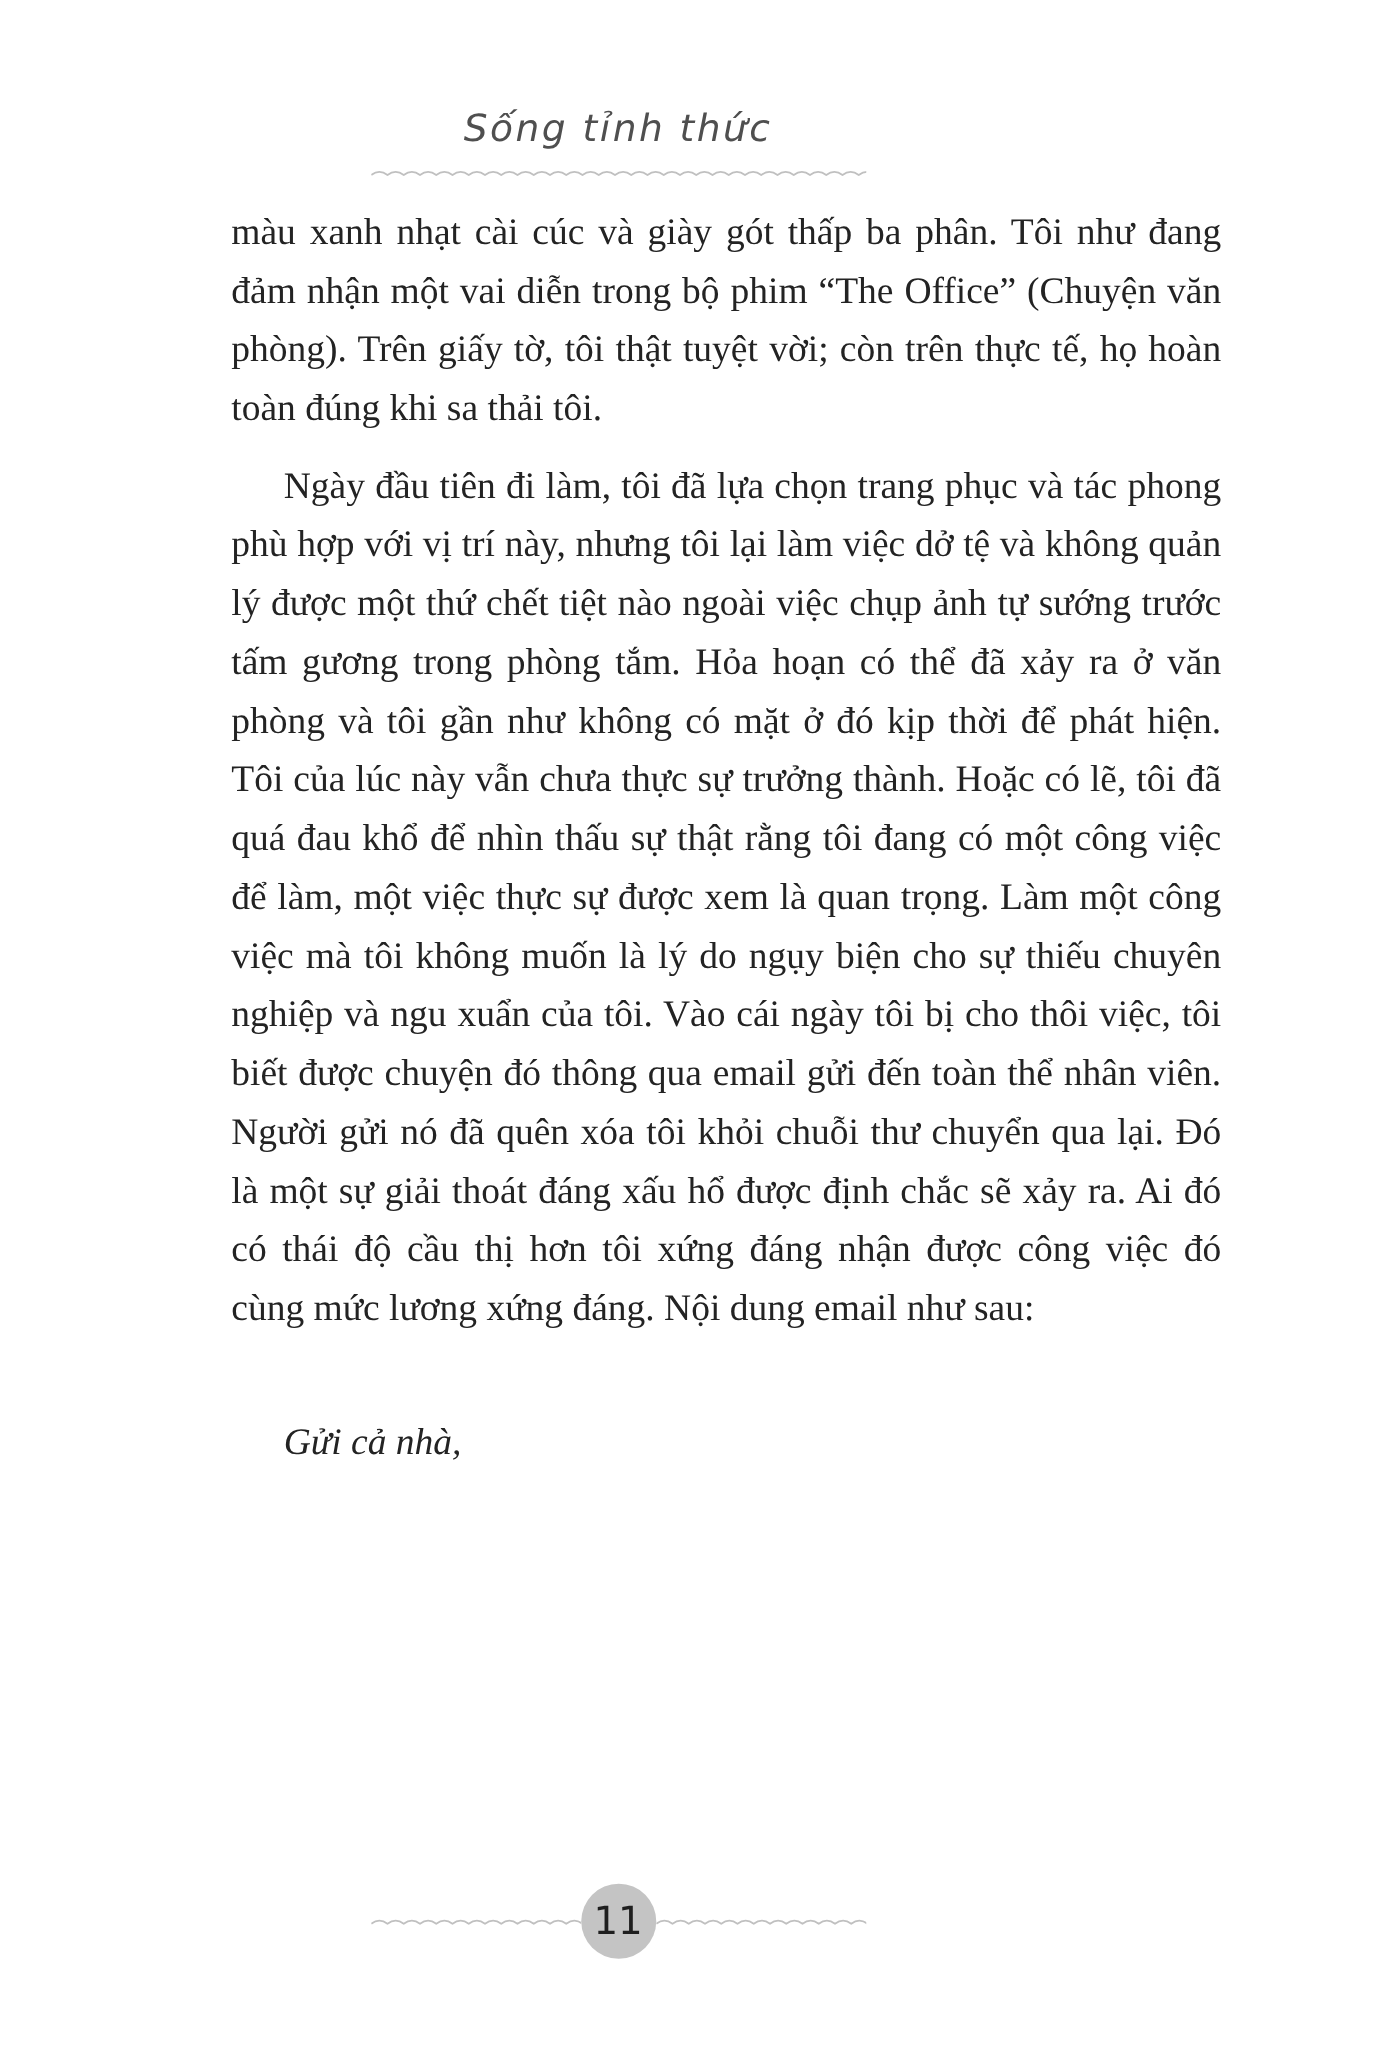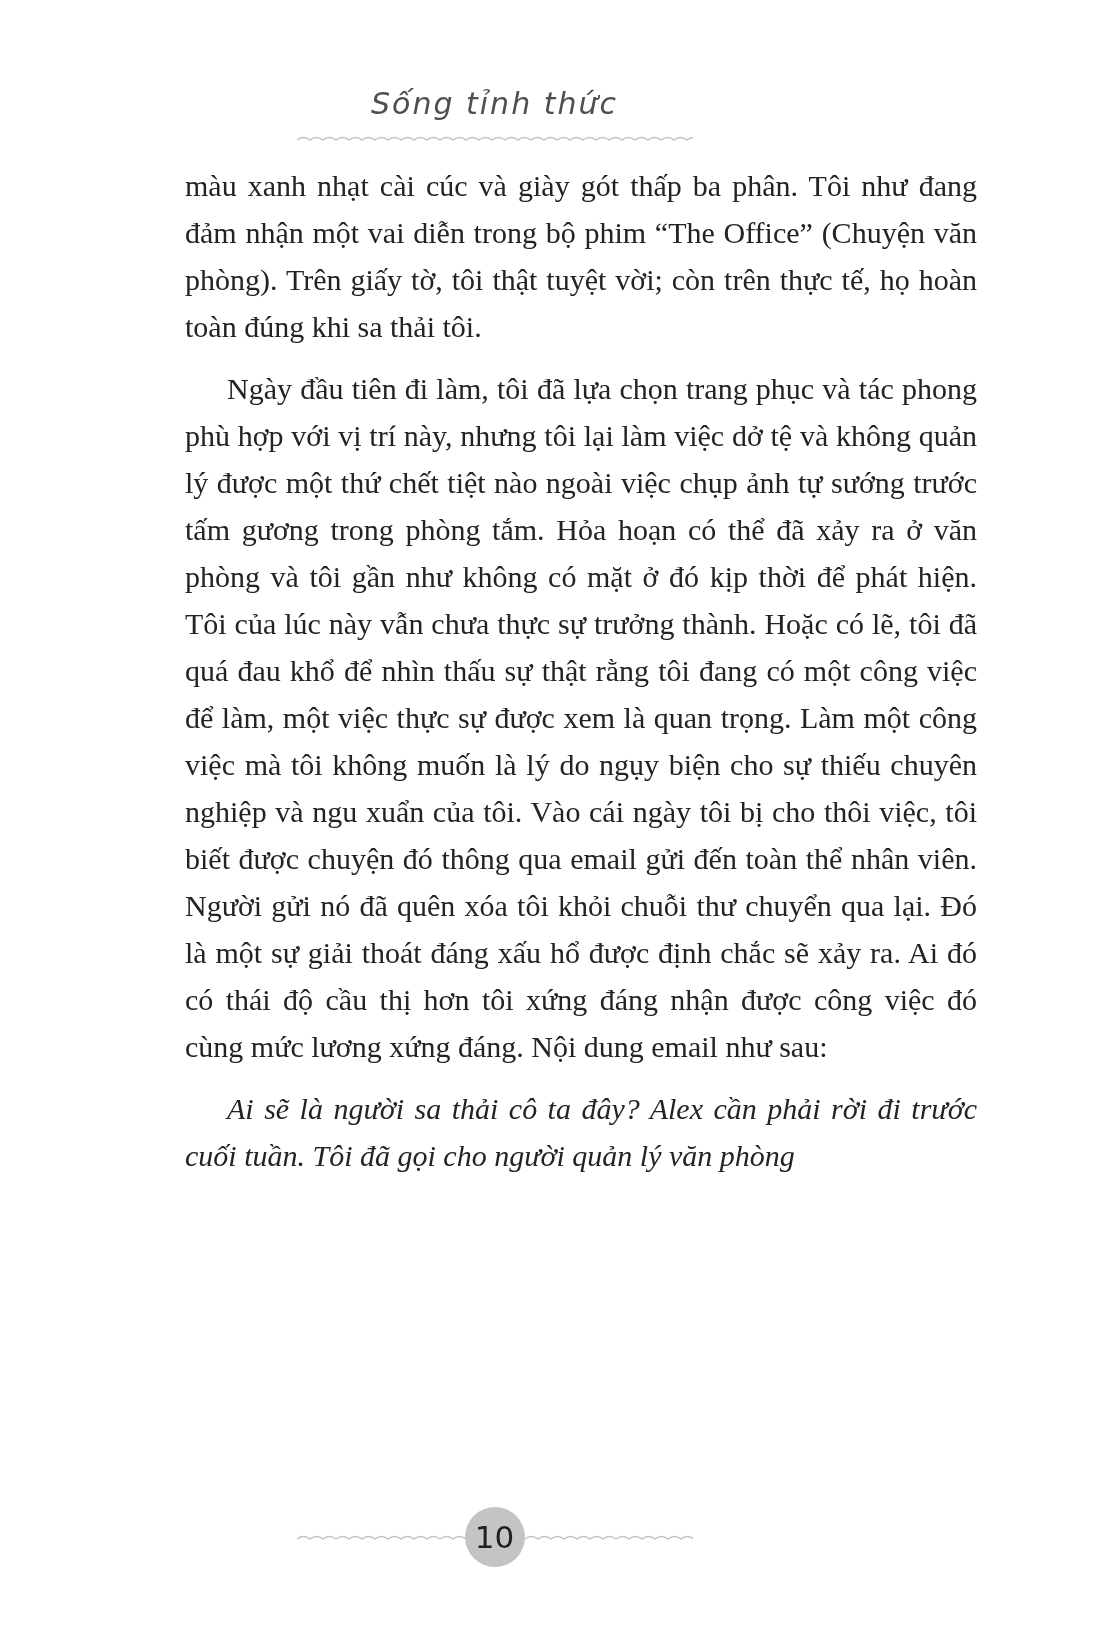--- a/index.html
+++ b/index.html
@@ -86,28 +86,28 @@
 <div class="page">
 
   <div class="header-title">Sống tỉnh thức</div>
   <svg class="wave header-wave" width="396" height="12" viewBox="0 0 396 12">
     <path fill="none" stroke="#c0c0c0" stroke-width="1.4" d="M0,8 q6.5,-5 13,0 q6.5,-5 13,0 q6.5,-5 13,0 q6.5,-5 13,0 q6.5,-5 13,0 q6.5,-5 13,0 q6.5,-5 13,0 q6.5,-5 13,0 q6.5,-5 13,0 q6.5,-5 13,0 q6.5,-5 13,0 q6.5,-5 13,0 q6.5,-5 13,0 q6.5,-5 13,0 q6.5,-5 13,0 q6.5,-5 13,0 q6.5,-5 13,0 q6.5,-5 13,0 q6.5,-5 13,0 q6.5,-5 13,0 q6.5,-5 13,0 q6.5,-5 13,0 q6.5,-5 13,0 q6.5,-5 13,0 q6.5,-5 13,0 q6.5,-5 13,0 q6.5,-5 13,0 q6.5,-5 13,0 q6.5,-5 13,0 q6.5,-5 13,0 q6.5,-5 13,0"></path>
   </svg>
 
   <div class="body-text">
     <p class="para">màu xanh nhạt cài cúc và giày gót thấp ba phân. Tôi như đang đảm nhận một vai diễn trong bộ phim “The Office” (Chuyện văn phòng). Trên giấy tờ, tôi thật tuyệt vời; còn trên thực tế, họ hoàn toàn đúng khi sa thải tôi.</p>
     <p class="para para-indent">Ngày đầu tiên đi làm, tôi đã lựa chọn trang phục và tác phong phù hợp với vị trí này, nhưng tôi lại làm việc dở tệ và không quản lý được một thứ chết tiệt nào ngoài việc chụp ảnh tự sướng trước tấm gương trong phòng tắm. Hỏa hoạn có thể đã xảy ra ở văn phòng và tôi gần như không có mặt ở đó kịp thời để phát hiện. Tôi của lúc này vẫn chưa thực sự trưởng thành. Hoặc có lẽ, tôi đã quá đau khổ để nhìn thấu sự thật rằng tôi đang có một công việc để làm, một việc thực sự được xem là quan trọng. Làm một công việc mà tôi không muốn là lý do ngụy biện cho sự thiếu chuyên nghiệp và ngu xuẩn của tôi. Vào cái ngày tôi bị cho thôi việc, tôi biết được chuyện đó thông qua email gửi đến toàn thể nhân viên. Người gửi nó đã quên xóa tôi khỏi chuỗi thư chuyển qua lại. Đó là một sự giải thoát đáng xấu hổ được định chắc sẽ xảy ra. Ai đó có thái độ cầu thị hơn tôi xứng đáng nhận được công việc đó cùng mức lương xứng đáng. Nội dung email như sau:</p>
-    <p class="para para-indent para-italic">Ai sẽ là người sa thải cô ta đây? Alex cần phải rời đi trước cuối tuần. Tôi đã gọi cho người quản lý văn phòng</p>
+    <p class="para para-indent para-italic email-salutation">Gửi cả nhà,</p>
   </div>
 
   <div class="footer">
     <svg class="wave" width="168" height="12" viewBox="0 0 168 12">
       <path fill="none" stroke="#c0c0c0" stroke-width="1.4" d="M0,8 q6.5,-5 13,0 q6.5,-5 13,0 q6.5,-5 13,0 q6.5,-5 13,0 q6.5,-5 13,0 q6.5,-5 13,0 q6.5,-5 13,0 q6.5,-5 13,0 q6.5,-5 13,0 q6.5,-5 13,0 q6.5,-5 13,0 q6.5,-5 13,0 q6.5,-5 13,0"></path>
     </svg>
     <div class="page-number-circle">
-      <span class="page-number">10</span>
+      <span class="page-number">11</span>
     </div>
     <svg class="wave" width="168" height="12" viewBox="0 0 168 12">
       <path fill="none" stroke="#c0c0c0" stroke-width="1.4" d="M0,8 q6.5,-5 13,0 q6.5,-5 13,0 q6.5,-5 13,0 q6.5,-5 13,0 q6.5,-5 13,0 q6.5,-5 13,0 q6.5,-5 13,0 q6.5,-5 13,0 q6.5,-5 13,0 q6.5,-5 13,0 q6.5,-5 13,0 q6.5,-5 13,0 q6.5,-5 13,0"></path>
     </svg>
   </div>
 
 </div>
 
 </body></html>

